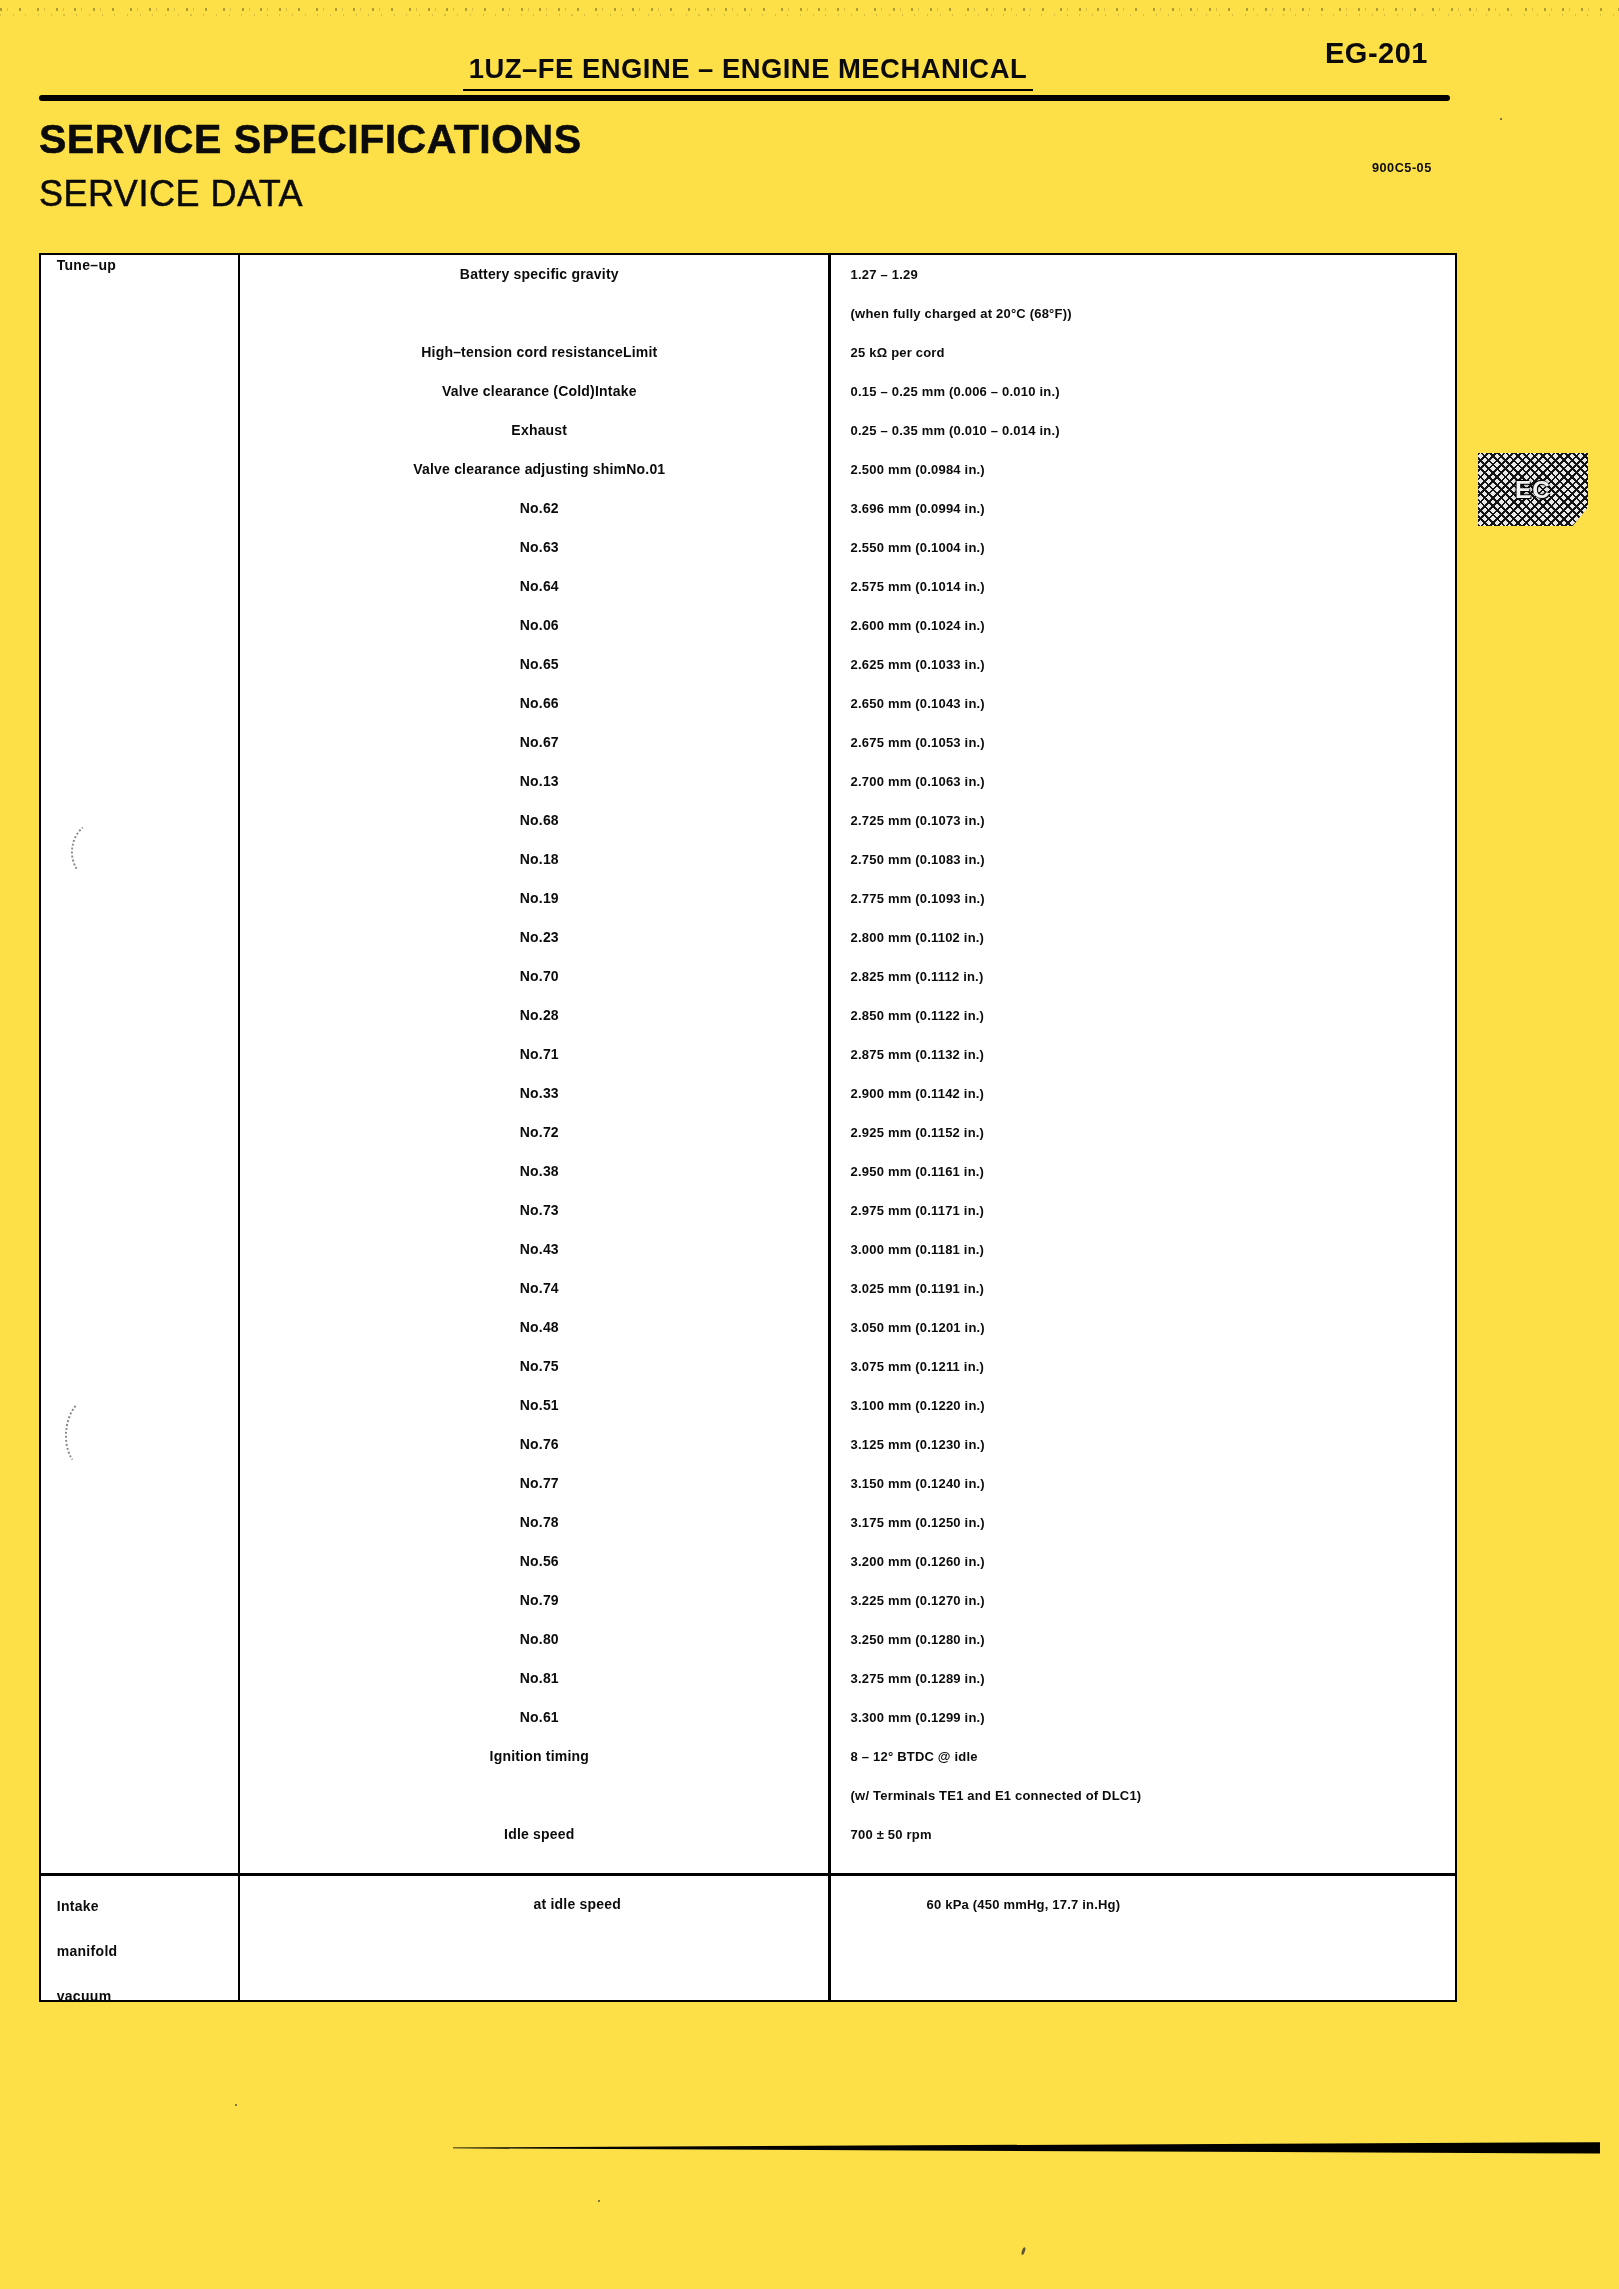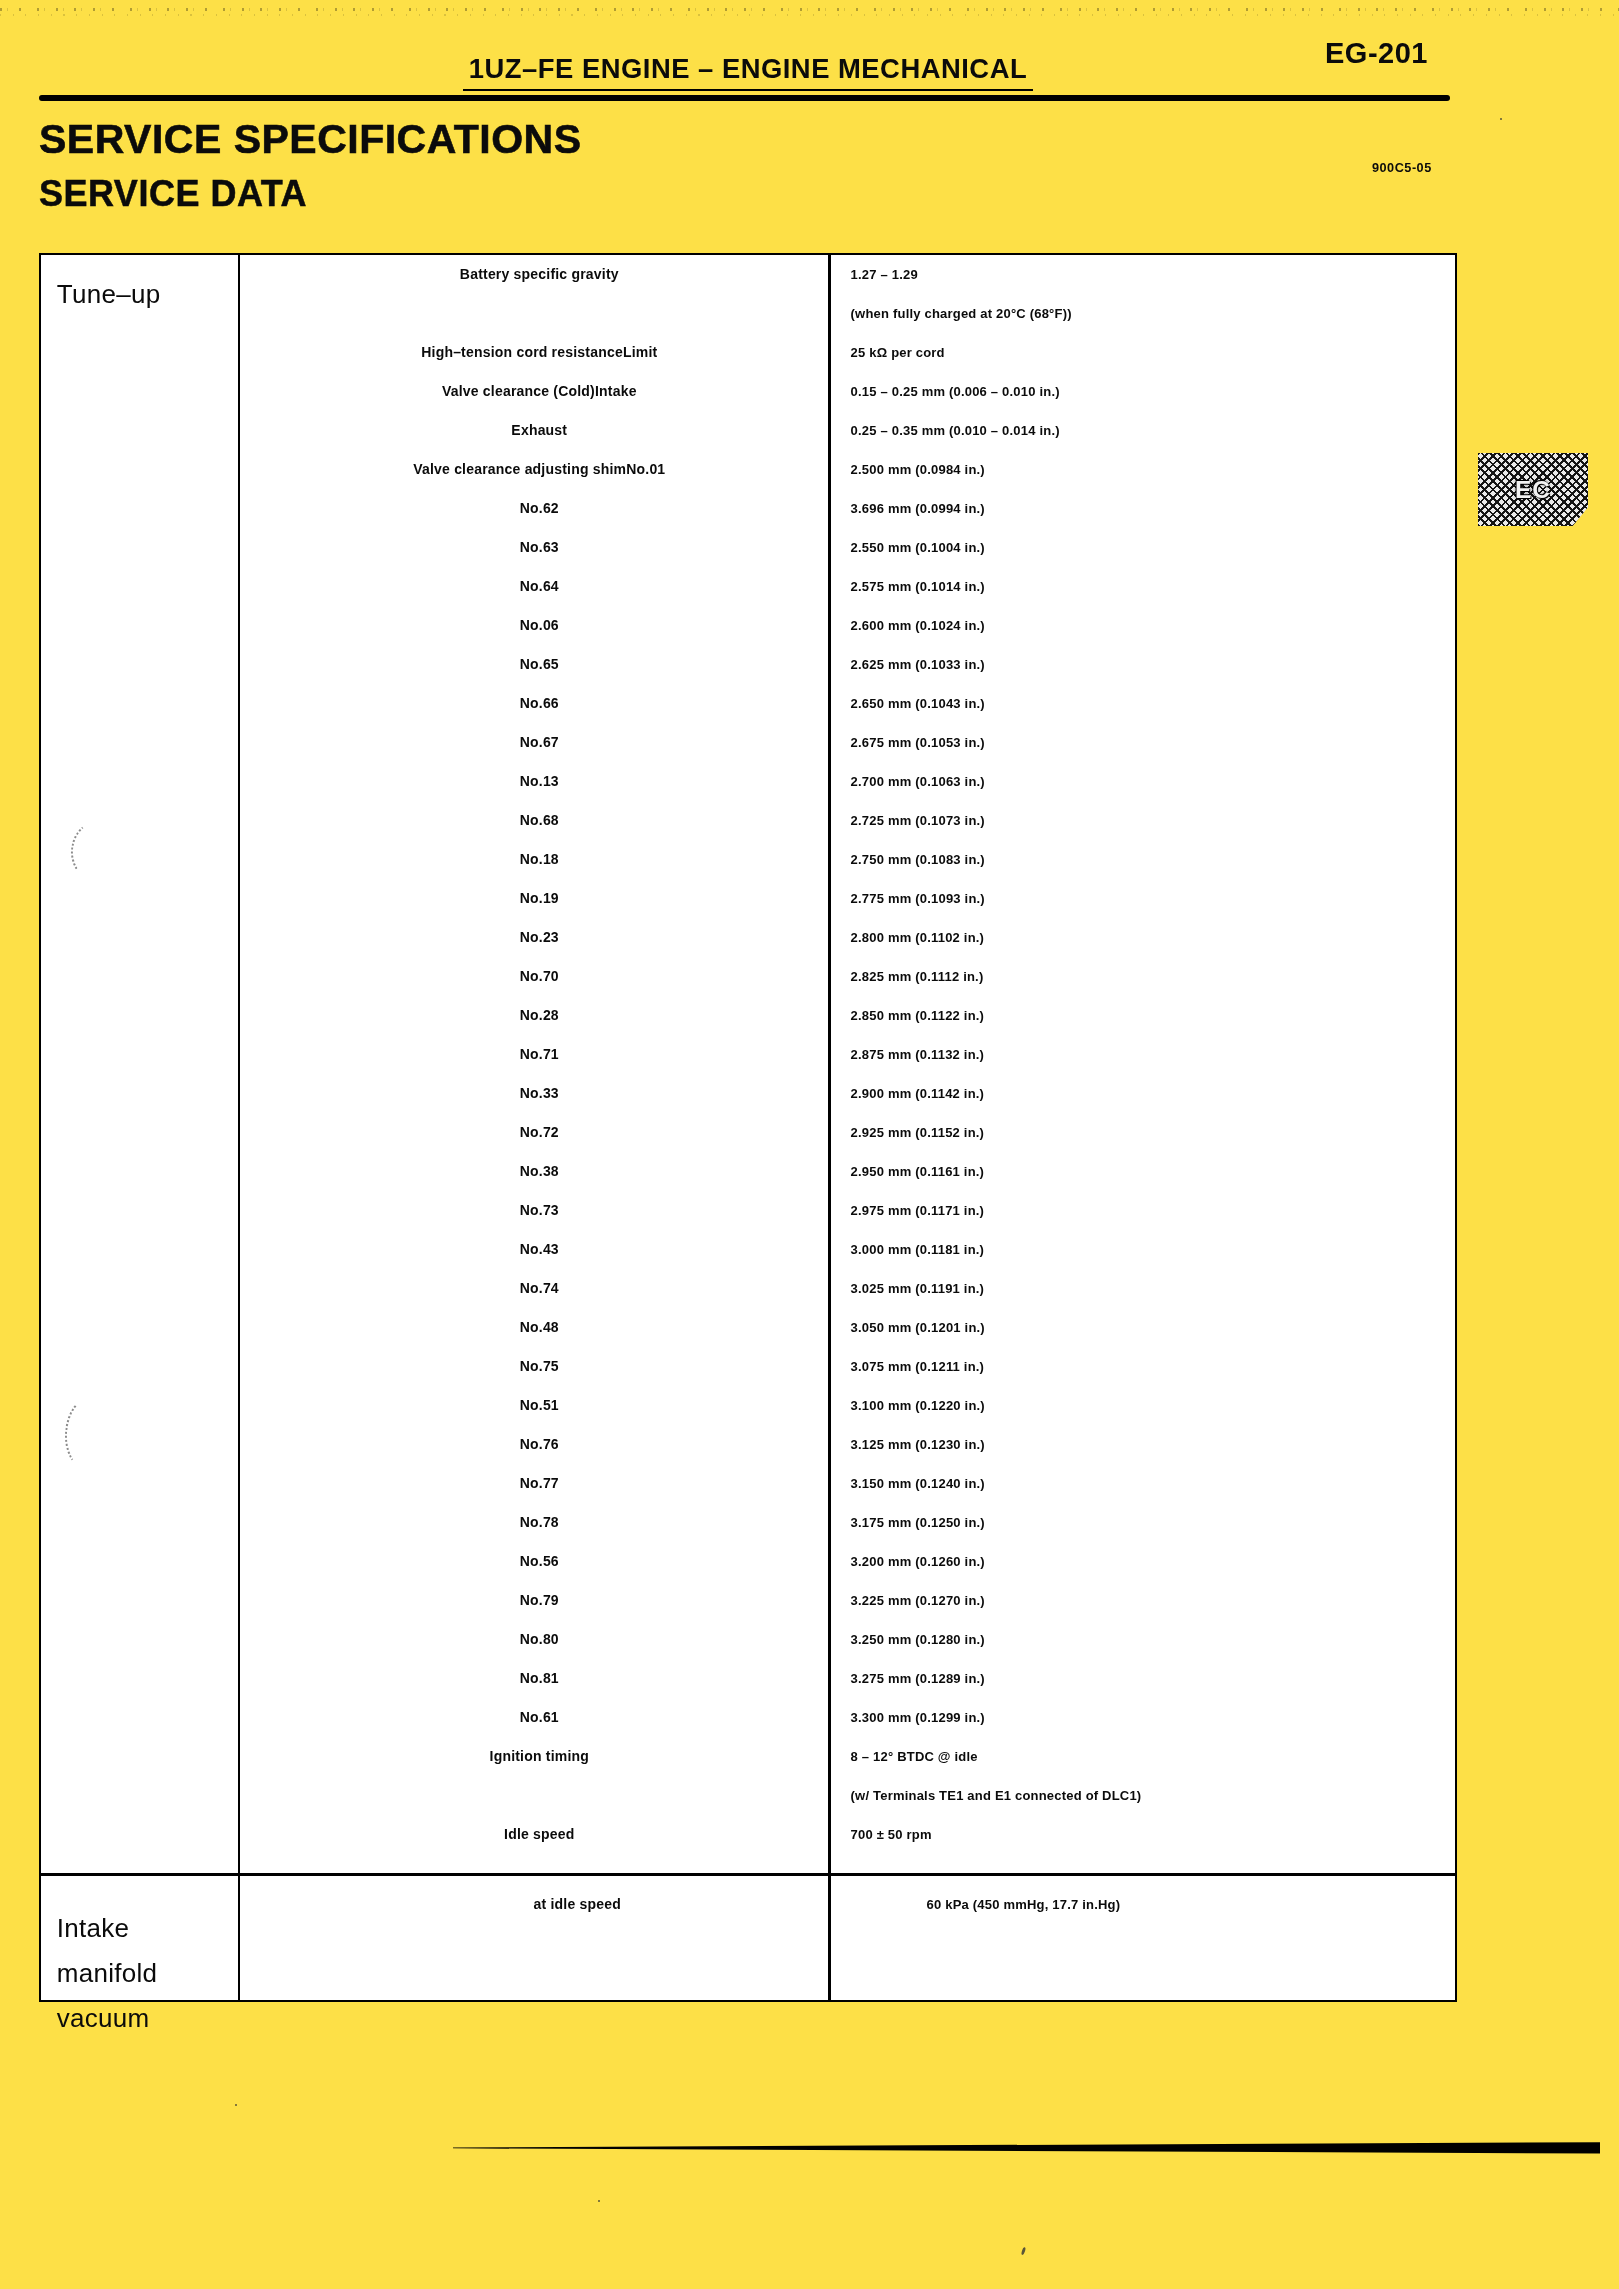--- a/index.html
+++ b/index.html
@@ -56,21 +56,21 @@
     position:absolute;left:39px;top:95px;width:1411px;height:5.9px;background:#000;
     border-radius:2.9px;
   }
   .doc-title{
     position:absolute;left:39px;top:116px;
     font-size:41px;font-weight:700;letter-spacing:0.5px;
     -webkit-text-stroke:0.6px #0b0b0b;
   }
   .doc-subtitle{
     position:absolute;left:39px;top:173px;
-    font-size:36px;font-weight:700;letter-spacing:0.5px;
+    font-size:36px;font-weight:400;letter-spacing:0.5px;
     -webkit-text-stroke:0.5px #0b0b0b;
   }
   .doc-code{
     position:absolute;left:1372px;top:161px;
     font-size:12.7px;font-weight:700;letter-spacing:0.5px;
   }
   
   .ec-tab{
     position:absolute;left:1478px;top:453px;width:110px;height:73px;
     background-color:#dcdcdc;
@@ -91,22 +91,22 @@
     box-sizing:border-box;
     background:#fff;
   }
   .vline{position:absolute;top:0;bottom:0;background:#000;}
   .vline1{left:197px;width:2px;}
   .vline2{left:787px;width:2.9px;}
   .section1{position:relative;height:1618px;}
   .section-divider{height:2.9px;background:#000;width:100%;}
   .section2{position:relative;height:118px;}
   .cat-label{
-    position:absolute;left:15.7px;top:24px;
-    font-size:26px;font-weight:400;letter-spacing:0.3px;
+    position:absolute;left:15.7px;top:2px;
+    font-size:14px;font-weight:700;letter-spacing:0.3px;
     width:176px;
   }
   .cat-label .cat-line{display:block;height:45px;line-height:45px;}
   .rows{padding-top:0;}
   .row{
     display:grid;
     grid-template-columns:199px 590px 1fr;
     height:39px;line-height:39px;
   }
   .c-cat{}

